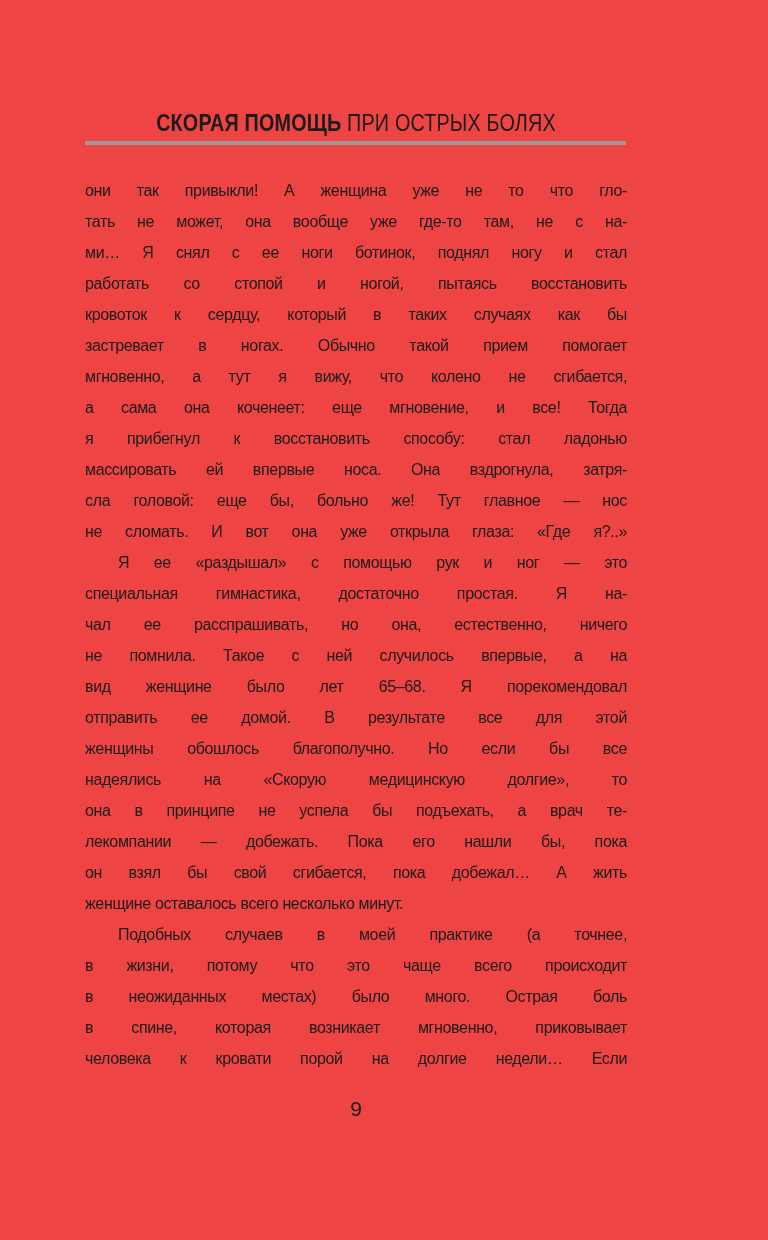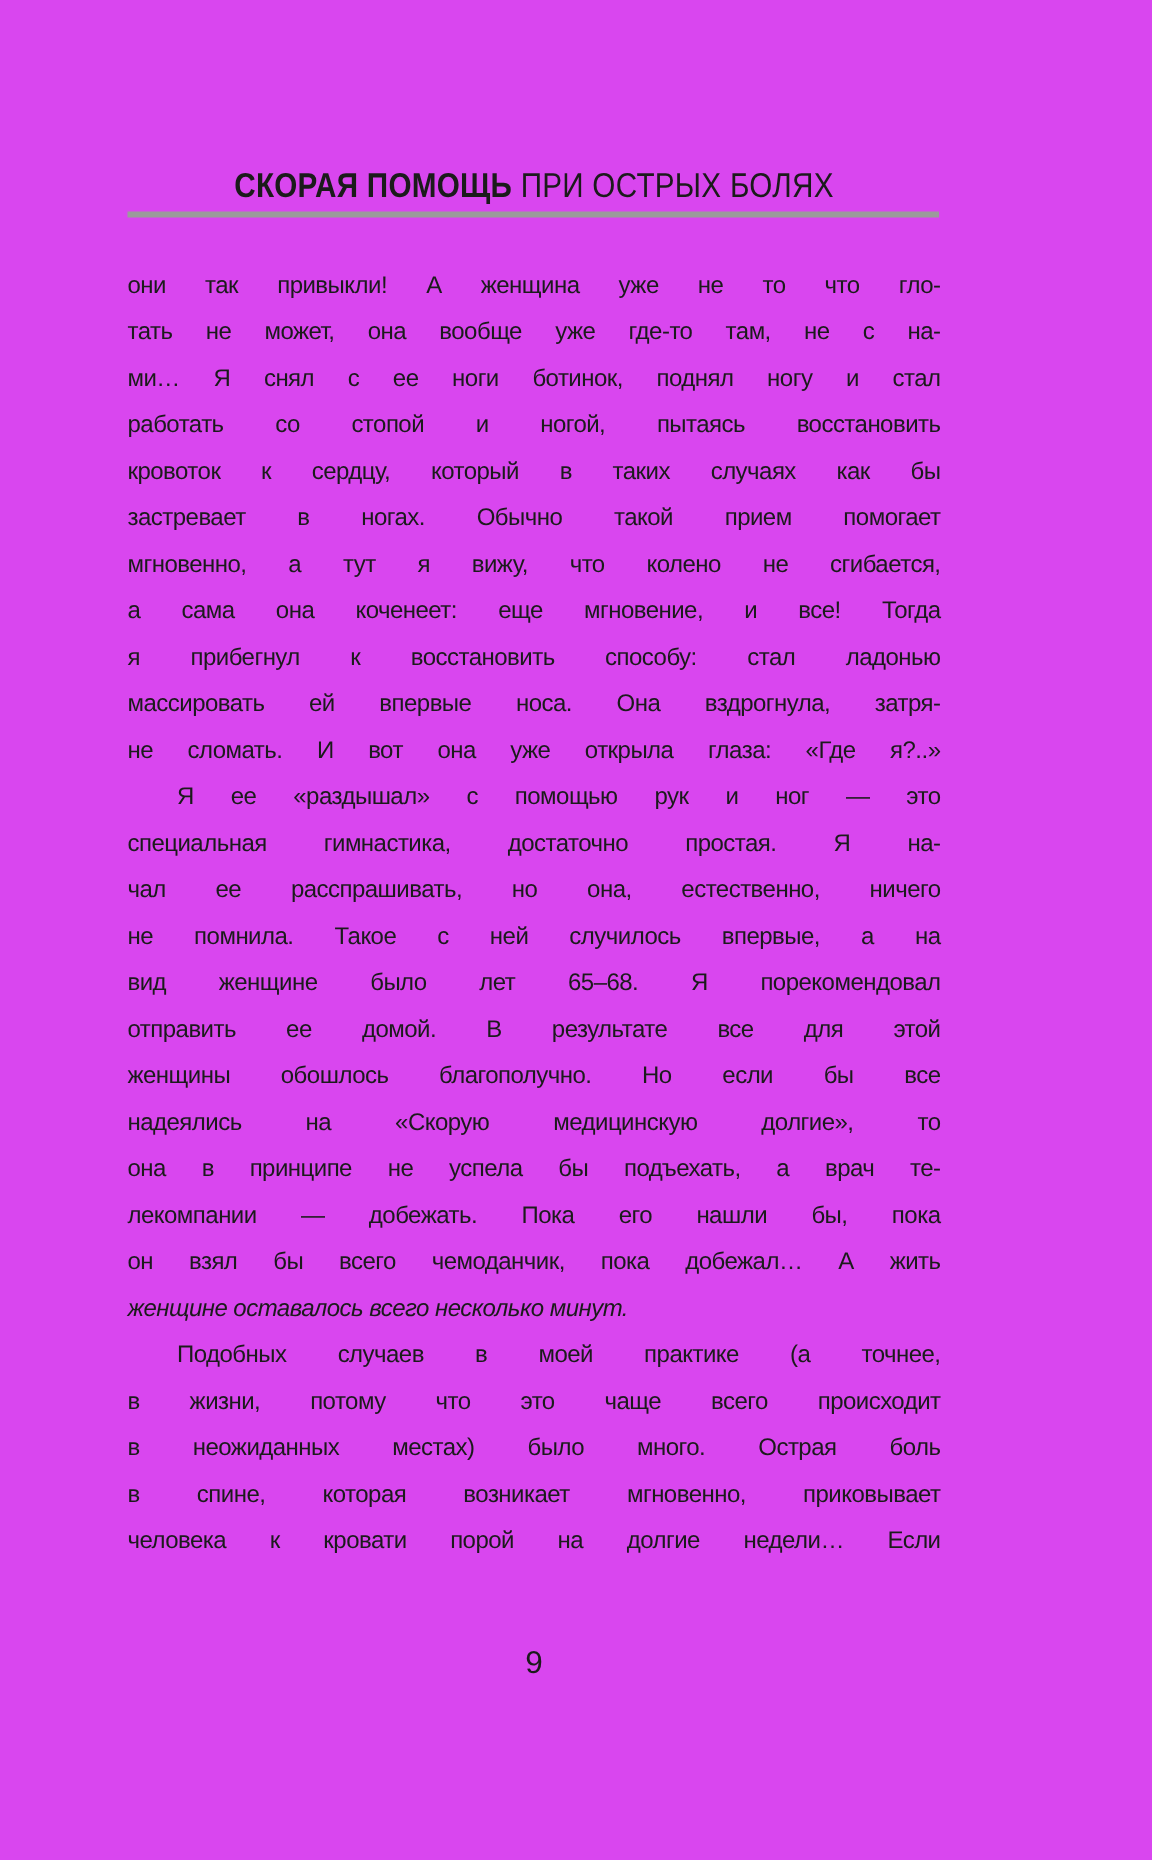--- a/index.html
+++ b/index.html
@@ -45,71 +45,71 @@
     letter-spacing: -0.35px;
   }
   .line {
     text-align: justify;
     text-align-last: justify;
     white-space: normal;
   }
   .line.nojust {
     text-align: center;
     text-align-last: left;
-    font-style: italic;
   }
   .line.indent {
     padding-left: 33px;
     box-sizing: border-box;
   }
   .page-number {
     position: absolute;
     left: 85px;
     top: 1097px;
     width: 542px;
     text-align: center;
     font-size: 21px;
     line-height: 24px;
   }
 </style>
 </head>
 <body>
 
-<div class="page" style="color: rgb(27, 27, 27); background: #d946ef;">
+<div class="page" style="color: rgb(27, 27, 27); background: #ef4444;">
 
   <div class="running-header">
     <span class="bold">СКОРАЯ ПОМОЩЬ</span><span> ПРИ ОСТРЫХ БОЛЯХ</span>
   </div>
 
   <div class="header-rule" style="background: rgb(155, 155, 155);"></div>
 
   <div class="body-text">
 
   <div class="line">они так привыкли! А женщина уже не то что гло-</div>
       <div class="line">тать не может, она вообще уже где-то там, не с на-</div>
       <div class="line">ми… Я снял с ее ноги ботинок, поднял ногу и стал</div>
       <div class="line">работать со стопой и ногой, пытаясь восстановить</div>
       <div class="line">кровоток к сердцу, который в таких случаях как бы</div>
       <div class="line">застревает в ногах. Обычно такой прием помогает</div>
       <div class="line">мгновенно, а тут я вижу, что колено не сгибается,</div>
       <div class="line">а сама она коченеет: еще мгновение, и все! Тогда</div>
       <div class="line">я прибегнул к восстановить способу: стал ладонью</div>
       <div class="line">массировать ей впервые носа. Она вздрогнула, затря-</div>
+      <div class="line">сла головой: еще бы, больно же! Тут главное — нос</div>
       <div class="line">не сломать. И вот она уже открыла глаза: «Где я?..»</div>
       <div class="line indent">Я ее «раздышал» с помощью рук и ног — это</div>
       <div class="line">специальная гимнастика, достаточно простая. Я на-</div>
       <div class="line">чал ее расспрашивать, но она, естественно, ничего</div>
       <div class="line">не помнила. Такое с ней случилось впервые, а на</div>
       <div class="line">вид женщине было лет 65–68. Я порекомендовал</div>
       <div class="line">отправить ее домой. В результате все для этой</div>
       <div class="line">женщины обошлось благополучно. Но если бы все</div>
       <div class="line">надеялись на «Скорую медицинскую долгие», то</div>
       <div class="line">она в принципе не успела бы подъехать, а врач те-</div>
       <div class="line">лекомпании — добежать. Пока его нашли бы, пока</div>
-      <div class="line">он взял бы всего чемоданчик, пока добежал… А жить</div>
+      <div class="line">он взял бы свой сгибается, пока добежал… А жить</div>
       <div class="line nojust">женщине оставалось всего несколько минут.</div>
       <div class="line indent">Подобных случаев в моей практике (а точнее,</div>
       <div class="line">в жизни, потому что это чаще всего происходит</div>
       <div class="line">в неожиданных местах) было много. Острая боль</div>
       <div class="line">в спине, которая возникает мгновенно, приковывает</div>
       <div class="line">человека к кровати порой на долгие недели… Если</div>
     </div>
 
   <div class="page-number">9</div>
 

